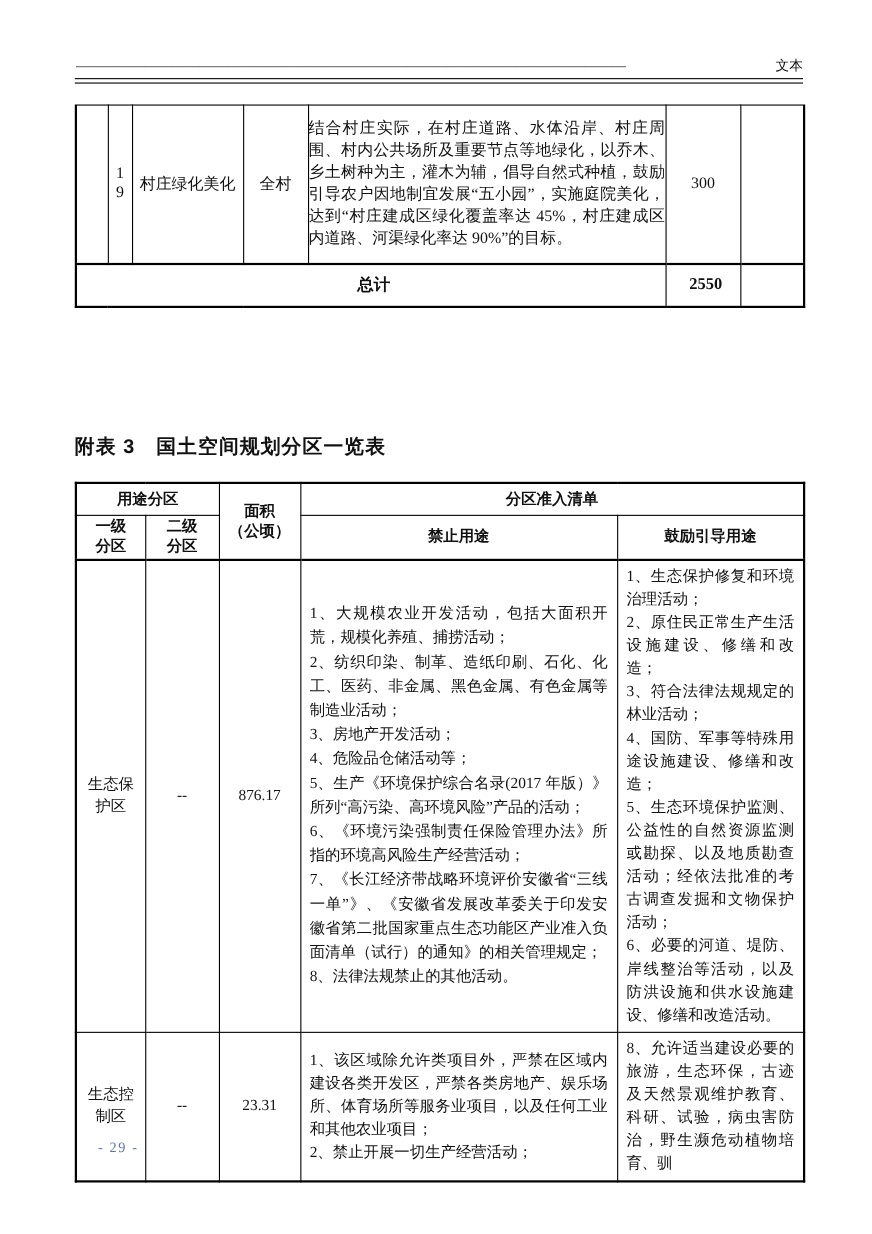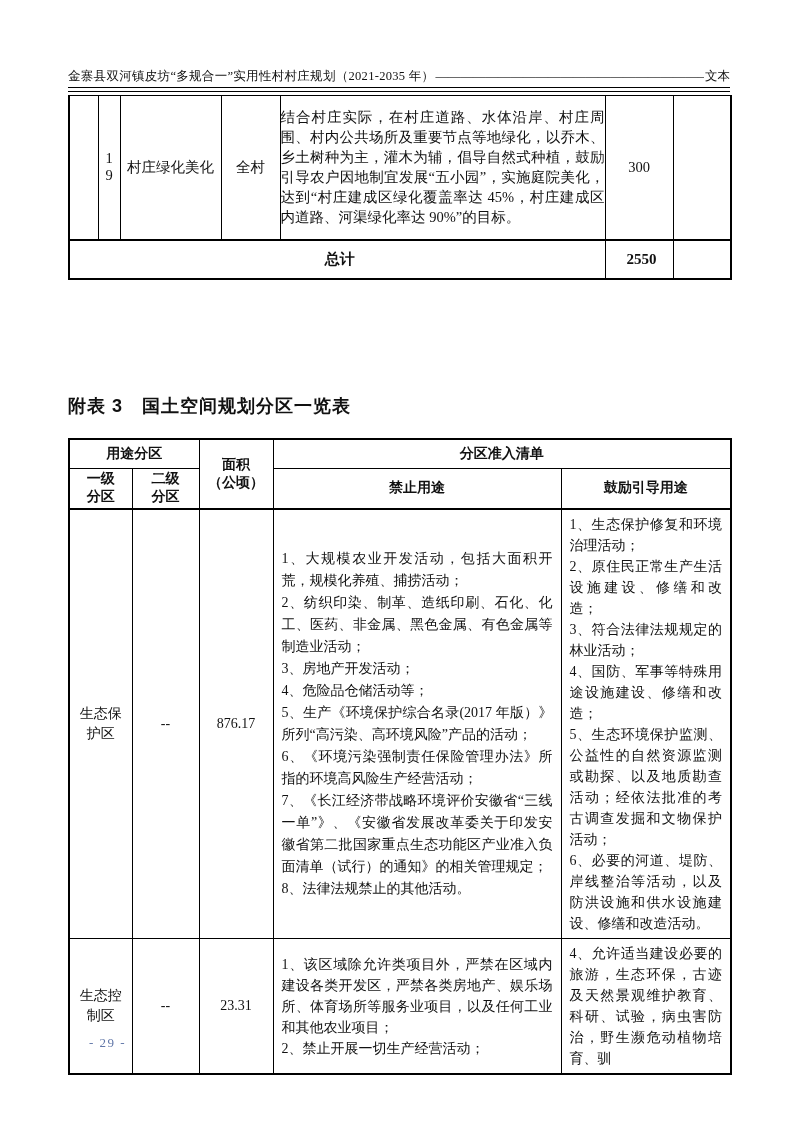--- a/index.html
+++ b/index.html
@@ -4,21 +4,21 @@
 <style>
   html,body { margin:0; padding:0; background:#e8e8e8; }
   body { font-family:"Liberation Serif","DejaVu Serif",serif; color:#111; }
   .page { position:relative; width:793px; height:1122px; background:#ffffff; margin:0 auto; overflow:hidden; }
 
   
   .doc-header { position:absolute; top:52px; left:68px; width:662px; }
   .header-line { display:flex; align-items:baseline; font-size:12.5px; white-space:nowrap; }
   .header-title { flex:0 0 auto; letter-spacing:0.3px; }
   .dash-fill { flex:1 1 auto; overflow:hidden; margin:0 1px; }
-  .header-right { flex:0 0 auto;margin-top:16px; }
+  .header-right { flex:0 0 auto; }
   .double-rule { margin-top:2px; height:3px; border-top:1.6px solid #000; border-bottom:1px solid #000; }
 
   
   table { border-collapse:collapse; table-layout:fixed; }
   td,th { border:1px solid #000; padding:2px 5px; vertical-align:middle; word-break:break-all; }
   .top-table { position:absolute; top:95px; left:68px; width:662px; font-size:14.5px;
                border-left:2px solid #000; border-right:2px solid #000; border-bottom:2px solid #000; border-top:1px solid #000; }
   .top-table .r1 { height:144px; }
   .top-table .r2 { height:39px; }
   .top-table td { text-align:center; }
@@ -49,21 +49,20 @@
   
   .page-number { position:absolute; top:1035px; left:89px; color:#6076a8; font-size:13px; letter-spacing:1.5px; }
 </style>
 </head>
 <body>
 
 <div class="page">
 
   <div class="doc-header">
     <div class="header-line">
-      <span class="header-title">金寨县双河镇皮坊“多规合一”实用性村村庄规划（2021-2035 年）</span>
       <span class="dash-fill">————————————————————————————————————————</span>
       <span class="header-right">文本</span>
     </div>
     <div class="double-rule"></div>
   </div>
 
   <table class="top-table">
     <colgroup>
       <col style="width:29px">
         <col style="width:22px">
@@ -145,21 +144,21 @@
       <tr class="br2">
         <td class="zone-cell pre">生态控
 制区</td>
         <td class="num-cell">--</td>
         <td class="num-cell">23.31</td>
         <td class="list-cell">
           <div class="item">1、该区域除允许类项目外，严禁在区域内建设各类开发区，严禁各类房地产、娱乐场所、体育场所等服务业项目，以及任何工业和其他农业项目；</div>
           <div class="item">2、禁止开展一切生产经营活动；</div>
         </td>
         <td class="list-cell enc-cell">
-          <div class="item">4、允许适当建设必要的旅游，生态环保，古迹及天然景观维护教育、科研、试验，病虫害防治，野生濒危动植物培育、驯</div>
+          <div class="item">8、允许适当建设必要的旅游，生态环保，古迹及天然景观维护教育、科研、试验，病虫害防治，野生濒危动植物培育、驯</div>
         </td>
       </tr>
     </tbody>
   </table>
 
   <div class="page-number">- 29 -</div>
 
 </div>
 
 </body></html>

